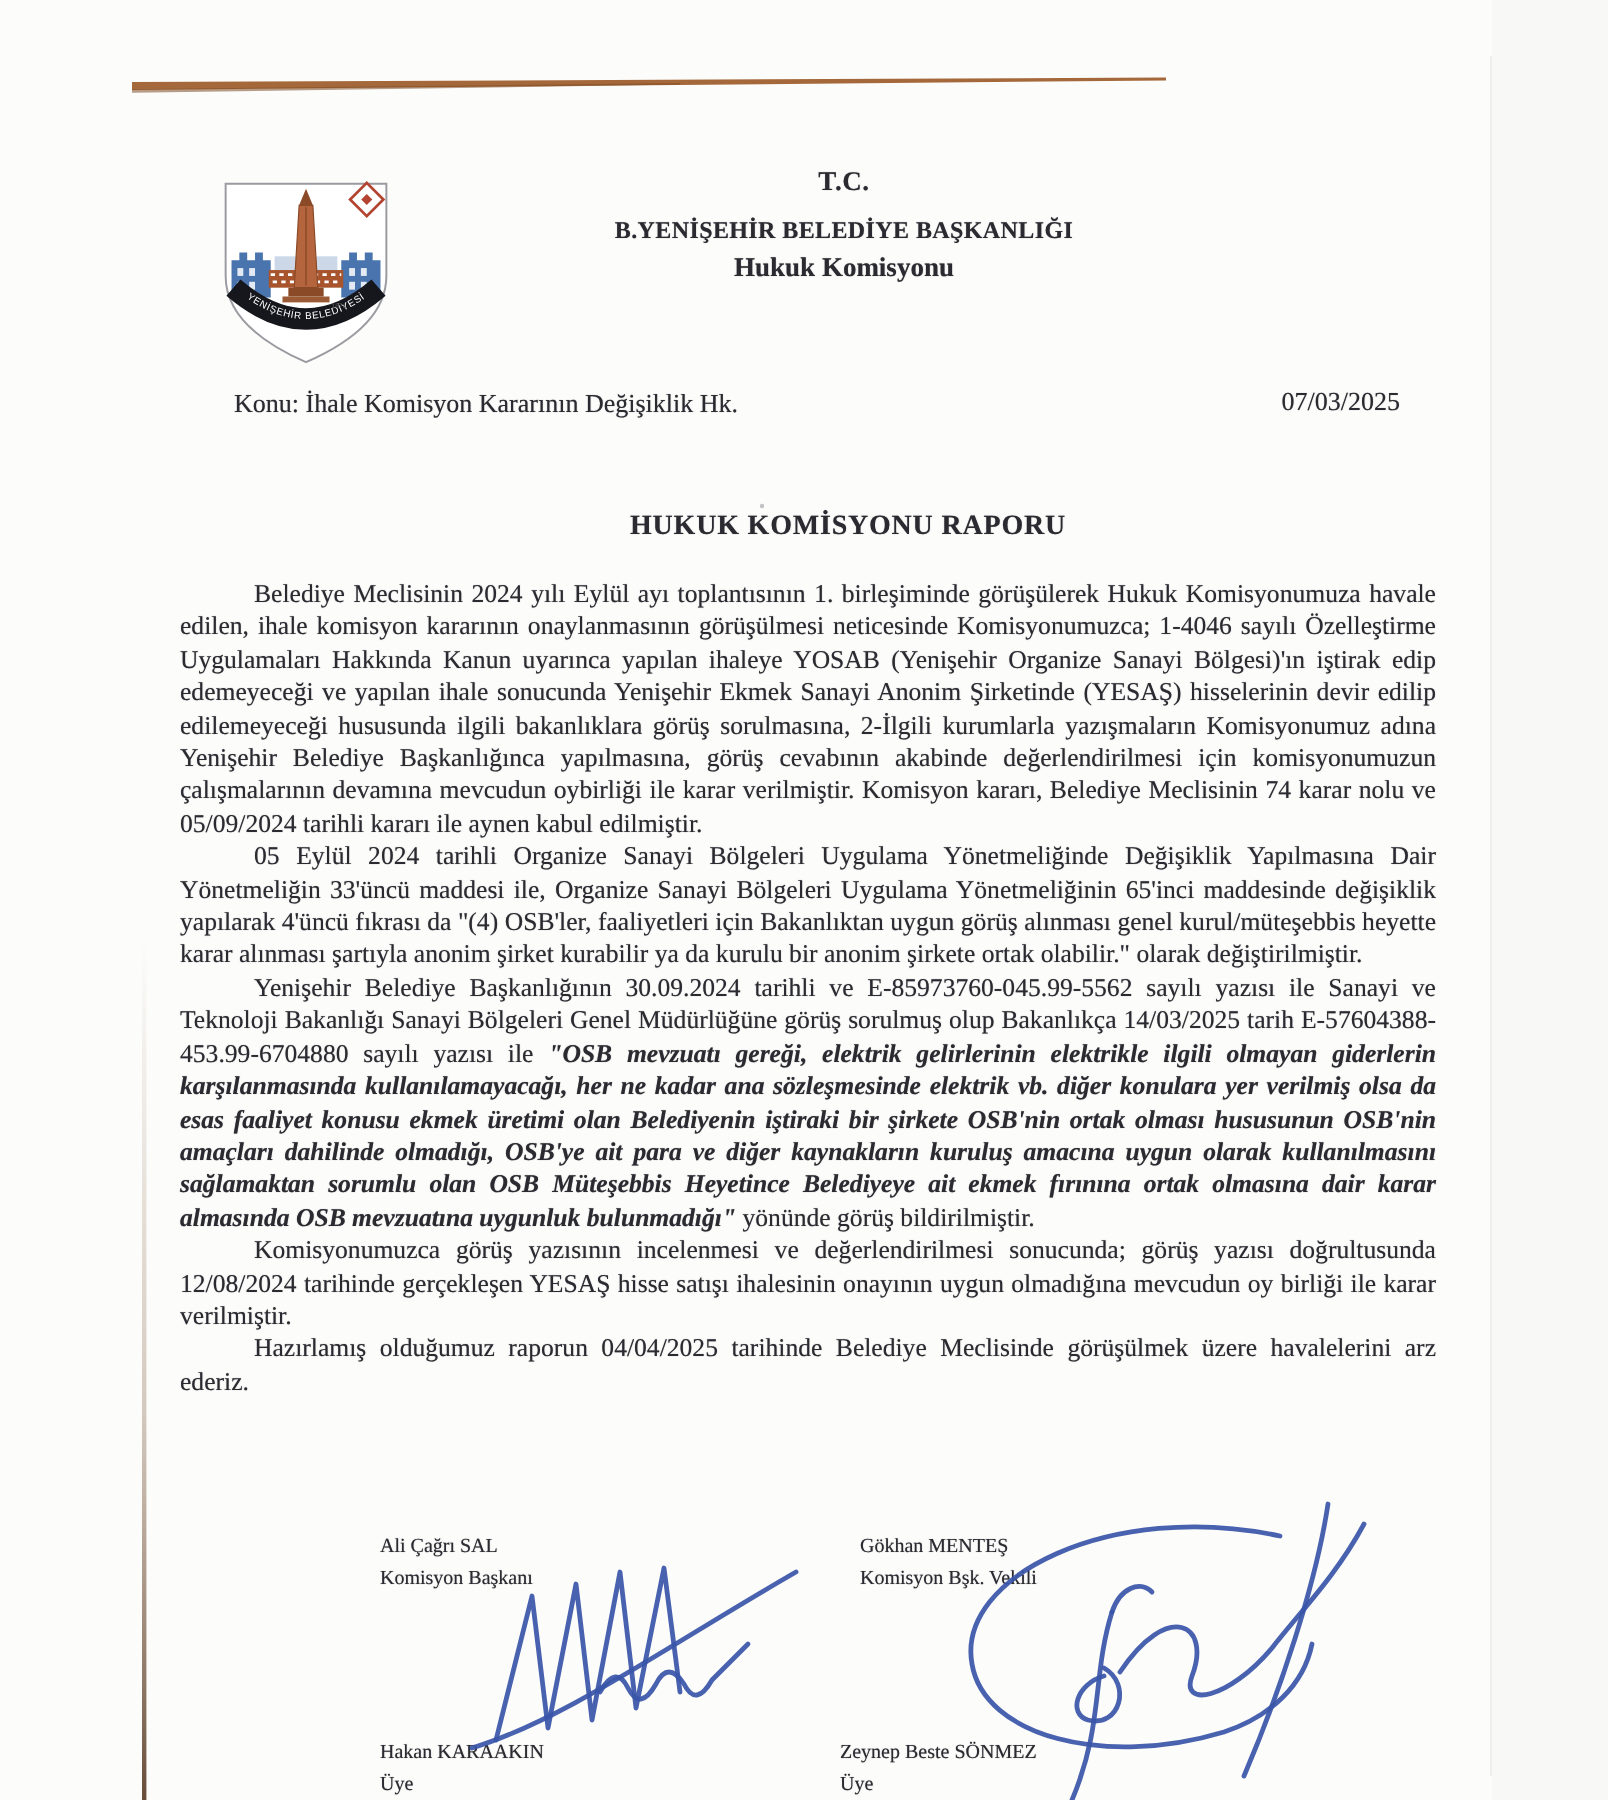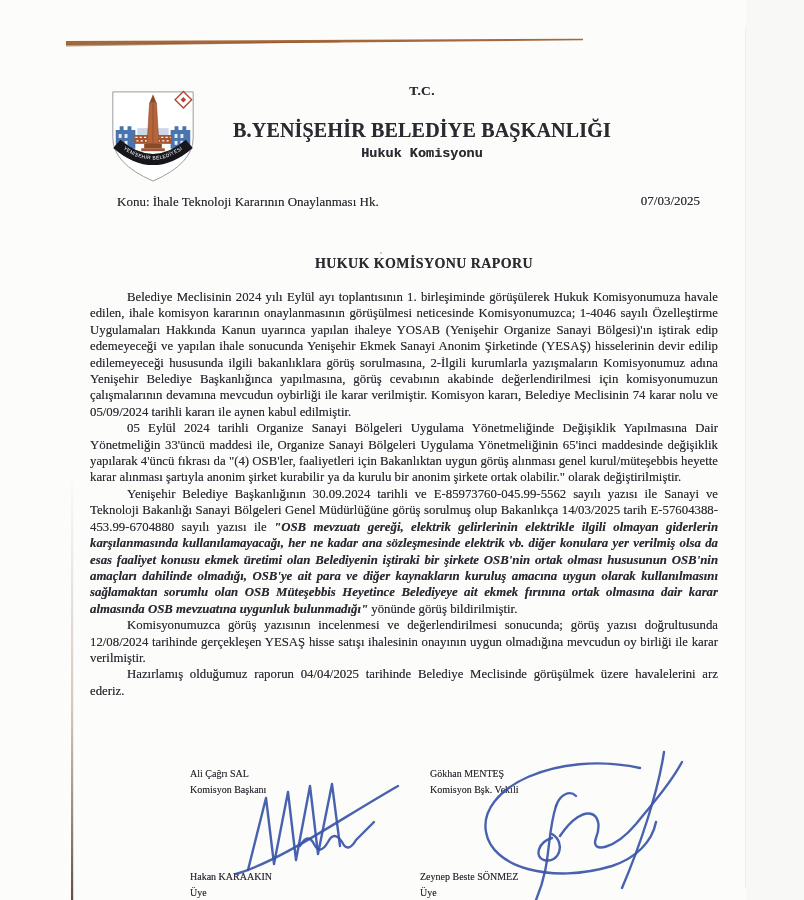--- a/index.html
+++ b/index.html
@@ -14,22 +14,22 @@
   .soft{ text-shadow:0 0 .5px rgba(42,42,55,.55); }
 
   .artifacts{position:absolute;left:0;top:0;width:804px;height:900px;pointer-events:none;}
 
   .logo{position:absolute;left:104px;top:86px;width:98px;height:100px;}
 
   .header-text{
     position:absolute;left:0;right:0;top:83px;text-align:center;line-height:1.25;padding-left:40px;
   }
   .header-tc{font-size:13.5px;font-weight:bold;letter-spacing:.3px;}
-  .header-org{font-size:20px;font-weight:bold;letter-spacing:.2px;margin-top:18px;}
-  .header-dept{font-size:13.5px;font-weight:bold;margin-top:3px;font-family:Liberation Mono, monospace;}
+  .header-org{font-size:12px;font-weight:bold;letter-spacing:.2px;margin-top:8px;}
+  .header-dept{font-size:13.5px;font-weight:bold;margin-top:3px;}
 
   .meta{position:absolute;left:117px;top:193px;font-size:13px;line-height:17px;}
   .meta div{white-space:nowrap;}
   .date{position:absolute;top:193px;right:104px;font-size:13px;}
 
   .title{
     position:absolute;left:0;right:0;top:256px;text-align:center;
     font-size:14px;font-weight:bold;letter-spacing:.4px;text-indent:44px;
   }
 
@@ -111,21 +111,21 @@
     </svg>
   </div>
 
   <div class="header-text">
     <div class="header-tc">T.C.</div>
     <div class="header-org">B.YENİŞEHİR BELEDİYE BAŞKANLIĞI</div>
     <div class="header-dept">Hukuk Komisyonu</div>
   </div>
 
   <div class="meta">
-    <div>Konu: İhale Teknoloji Kararının Onaylanması Hk.</div>
+    <div>Konu: İhale Komisyon Kararının Değişiklik Hk.</div>
   </div>
   <div class="date">07/03/2025</div>
 
   <div class="title">HUKUK KOMİSYONU RAPORU</div>
 
   <div class="body">
     <p>Belediye Meclisinin 2024 yılı Eylül ayı toplantısının 1. birleşiminde görüşülerek Hukuk Komisyonumuza havale edilen, ihale komisyon kararının onaylanmasının görüşülmesi neticesinde Komisyonumuzca; 1-4046 sayılı Özelleştirme Uygulamaları Hakkında Kanun uyarınca yapılan ihaleye YOSAB (Yenişehir Organize Sanayi Bölgesi)'ın iştirak edip edemeyeceği ve yapılan ihale sonucunda Yenişehir Ekmek Sanayi Anonim Şirketinde (YESAŞ) hisselerinin devir edilip edilemeyeceği hususunda ilgili bakanlıklara görüş sorulmasına, 2-İlgili kurumlarla yazışmaların Komisyonumuz adına Yenişehir Belediye Başkanlığınca yapılmasına, görüş cevabının akabinde değerlendirilmesi için komisyonumuzun çalışmalarının devamına mevcudun oybirliği ile karar verilmiştir. Komisyon kararı, Belediye Meclisinin 74 karar nolu ve 05/09/2024 tarihli kararı ile aynen kabul edilmiştir.</p>
     <p>05 Eylül 2024 tarihli Organize Sanayi Bölgeleri Uygulama Yönetmeliğinde Değişiklik Yapılmasına Dair Yönetmeliğin 33'üncü maddesi ile, Organize Sanayi Bölgeleri Uygulama Yönetmeliğinin 65'inci maddesinde değişiklik yapılarak 4'üncü fıkrası da "(4) OSB'ler, faaliyetleri için Bakanlıktan uygun görüş alınması genel kurul/müteşebbis heyette karar alınması şartıyla anonim şirket kurabilir ya da kurulu bir anonim şirkete ortak olabilir." olarak değiştirilmiştir.</p>
     <p><span>Yenişehir Belediye Başkanlığının 30.09.2024 tarihli ve E-85973760-045.99-5562 sayılı yazısı ile Sanayi ve Teknoloji Bakanlığı Sanayi Bölgeleri Genel Müdürlüğüne görüş sorulmuş olup Bakanlıkça 14/03/2025 tarih E-57604388-453.99-6704880 sayılı yazısı ile </span><span class="q-italic">"OSB mevzuatı gereği, elektrik gelirlerinin elektrikle ilgili olmayan giderlerin karşılanmasında kullanılamayacağı, her ne kadar ana sözleşmesinde elektrik vb. diğer konulara yer verilmiş olsa da esas faaliyet konusu ekmek üretimi olan Belediyenin iştiraki bir şirkete OSB'nin ortak olması hususunun OSB'nin amaçları dahilinde olmadığı, OSB'ye ait para ve diğer kaynakların kuruluş amacına uygun olarak kullanılmasını sağlamaktan sorumlu olan OSB Müteşebbis Heyetince Belediyeye ait ekmek fırınına ortak olmasına dair karar almasında OSB mevzuatına uygunluk bulunmadığı"</span><span> yönünde görüş bildirilmiştir.</span></p>
     <p>Komisyonumuzca görüş yazısının incelenmesi ve değerlendirilmesi sonucunda; görüş yazısı doğrultusunda 12/08/2024 tarihinde gerçekleşen YESAŞ hisse satışı ihalesinin onayının uygun olmadığına mevcudun oy birliği ile karar verilmiştir.</p>

